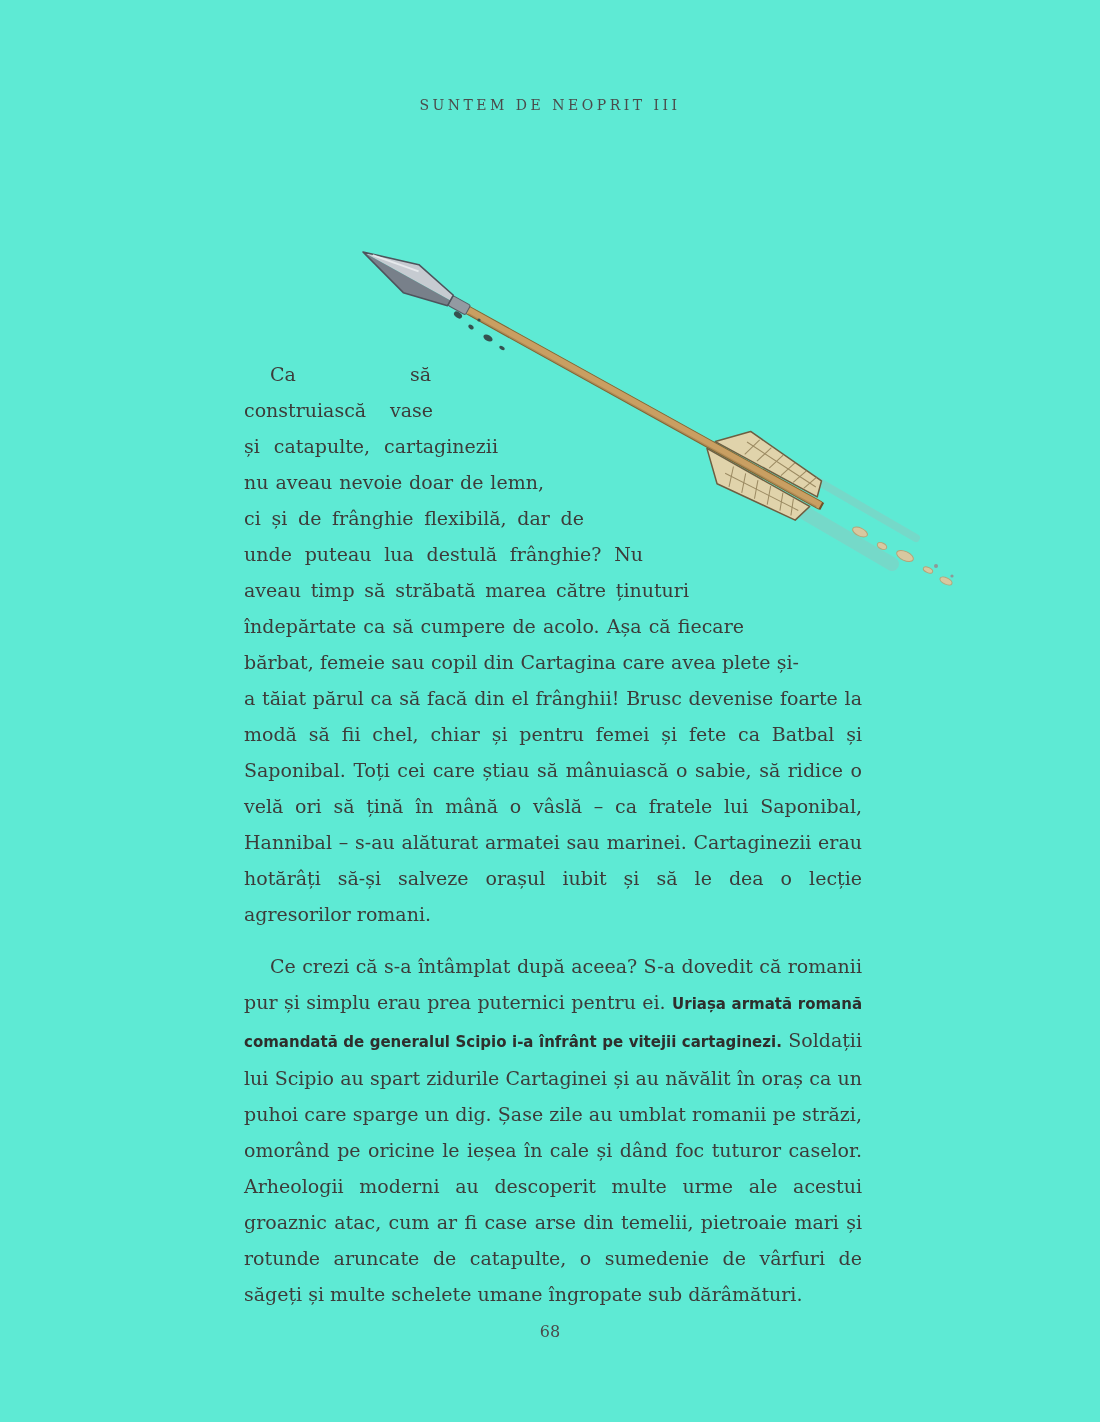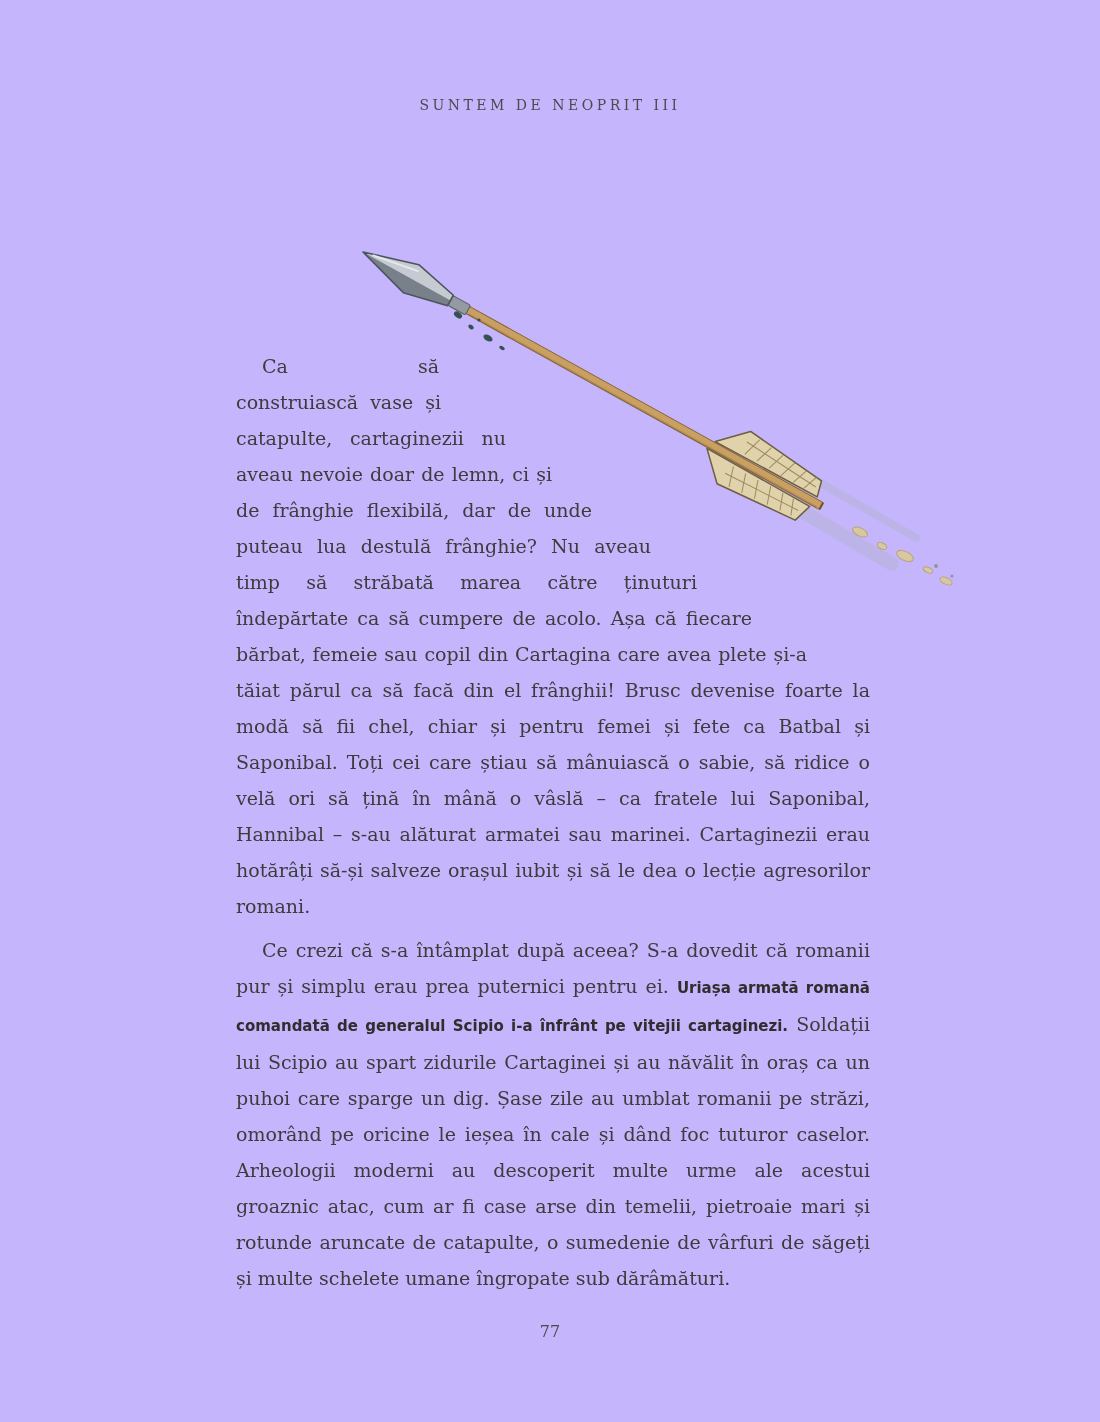--- a/index.html
+++ b/index.html
@@ -1,20 +1,20 @@
 <!DOCTYPE html>
 <html><head>
 <meta charset="utf-8">
 <style>
   html, body { margin: 0; padding: 0; background: #ffffff; }
   .page {
     position: relative;
     width: 1100px;
     height: 1422px;
-    background: #c4b5fd;
+    background: #5eead4;
     overflow: hidden;
     font-family: "DejaVu Serif", serif;
     color: #3d3c3a;
   }
   .running-head {
     position: absolute;
     top: 97px;
     left: 0;
     width: 100%;
     text-align: center;
@@ -24,21 +24,21 @@
   }
   .text-block {
     position: absolute;
     left: 228px;
     top: 340px;
     width: 650px;
     font-size: 19px;
     line-height: 36px;
     text-align: justify;
   }
-  .text-block p { margin: 8px; text-indent: 26px; }
+  .text-block p { margin: 16px; text-indent: 26px; }
   .step { float: right; clear: right; height: 36px; display: block; }
   .marker {
     font-family: "DejaVu Sans", sans-serif;
     font-weight: 700;
     font-size: 15px;
     color: #2f2e2c;
   }
   .arrow-art {
     position: absolute;
     left: 330px;
@@ -144,15 +144,15 @@
       <span class="step" style="width:173px"></span>
       <span class="step" style="width:118px"></span>
       <span class="step" style="width:63px"></span>
       <span>Ca să construiască vase și catapulte, cartaginezii nu aveau nevoie doar de lemn, ci și de frânghie flexibilă, dar de unde puteau lua destulă frânghie? Nu aveau timp să străbată marea către ținuturi îndepărtate ca să cumpere de acolo. Așa că fiecare bărbat, femeie sau copil din Cartagina care avea plete și-a tăiat părul ca să facă din el frânghii! Brusc devenise foarte la modă să fii chel, chiar și pentru femei și fete ca Batbal și Saponibal. Toți cei care știau să mânuiască o sabie, să ridice o velă ori să țină în mână o vâslă – ca fratele lui Saponibal, Hannibal – s-au alăturat armatei sau marinei. Cartaginezii erau hotărâți să-și salveze orașul iubit și să le dea o lecție agresorilor romani.</span>
     </p>
     <p>
       <span>Ce crezi că s-a întâmplat după aceea? S-a dovedit că romanii pur și simplu erau prea puternici pentru ei. </span><span class="marker">Uriașa armată romană comandată de generalul Scipio i-a înfrânt pe vitejii cartaginezi.</span><span> Soldații lui Scipio au spart zidurile Cartaginei și au năvălit în oraș ca un puhoi care sparge un dig. Șase zile au umblat romanii pe străzi, omorând pe oricine le ieșea în cale și dând foc tuturor caselor. Arheologii moderni au descoperit multe urme ale acestui groaznic atac, cum ar fi case arse din temelii, pietroaie mari și rotunde aruncate de catapulte, o sumedenie de vârfuri de săgeți și multe schelete umane îngropate sub dărâmături.</span>
     </p>
   </div>
 
-  <div class="folio">77</div>
+  <div class="folio">68</div>
 
 </div>
 
 </body></html>

